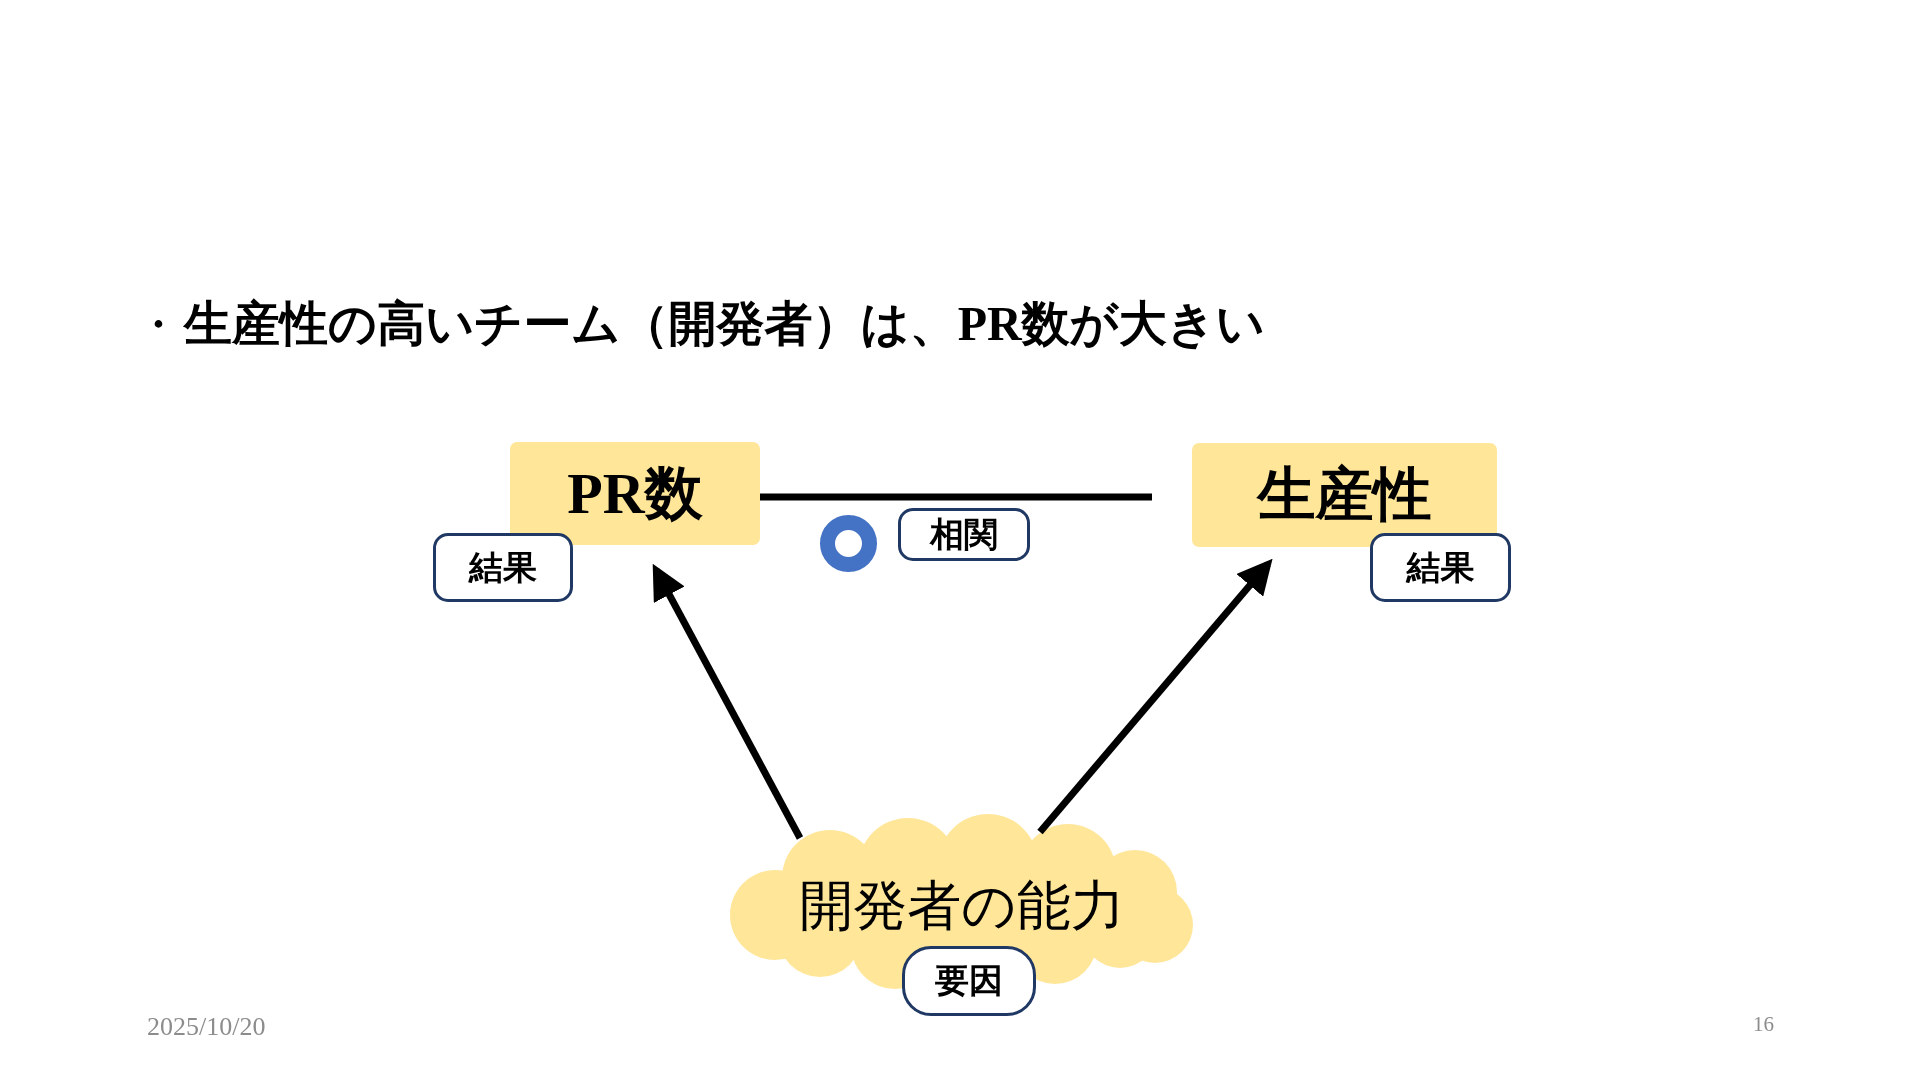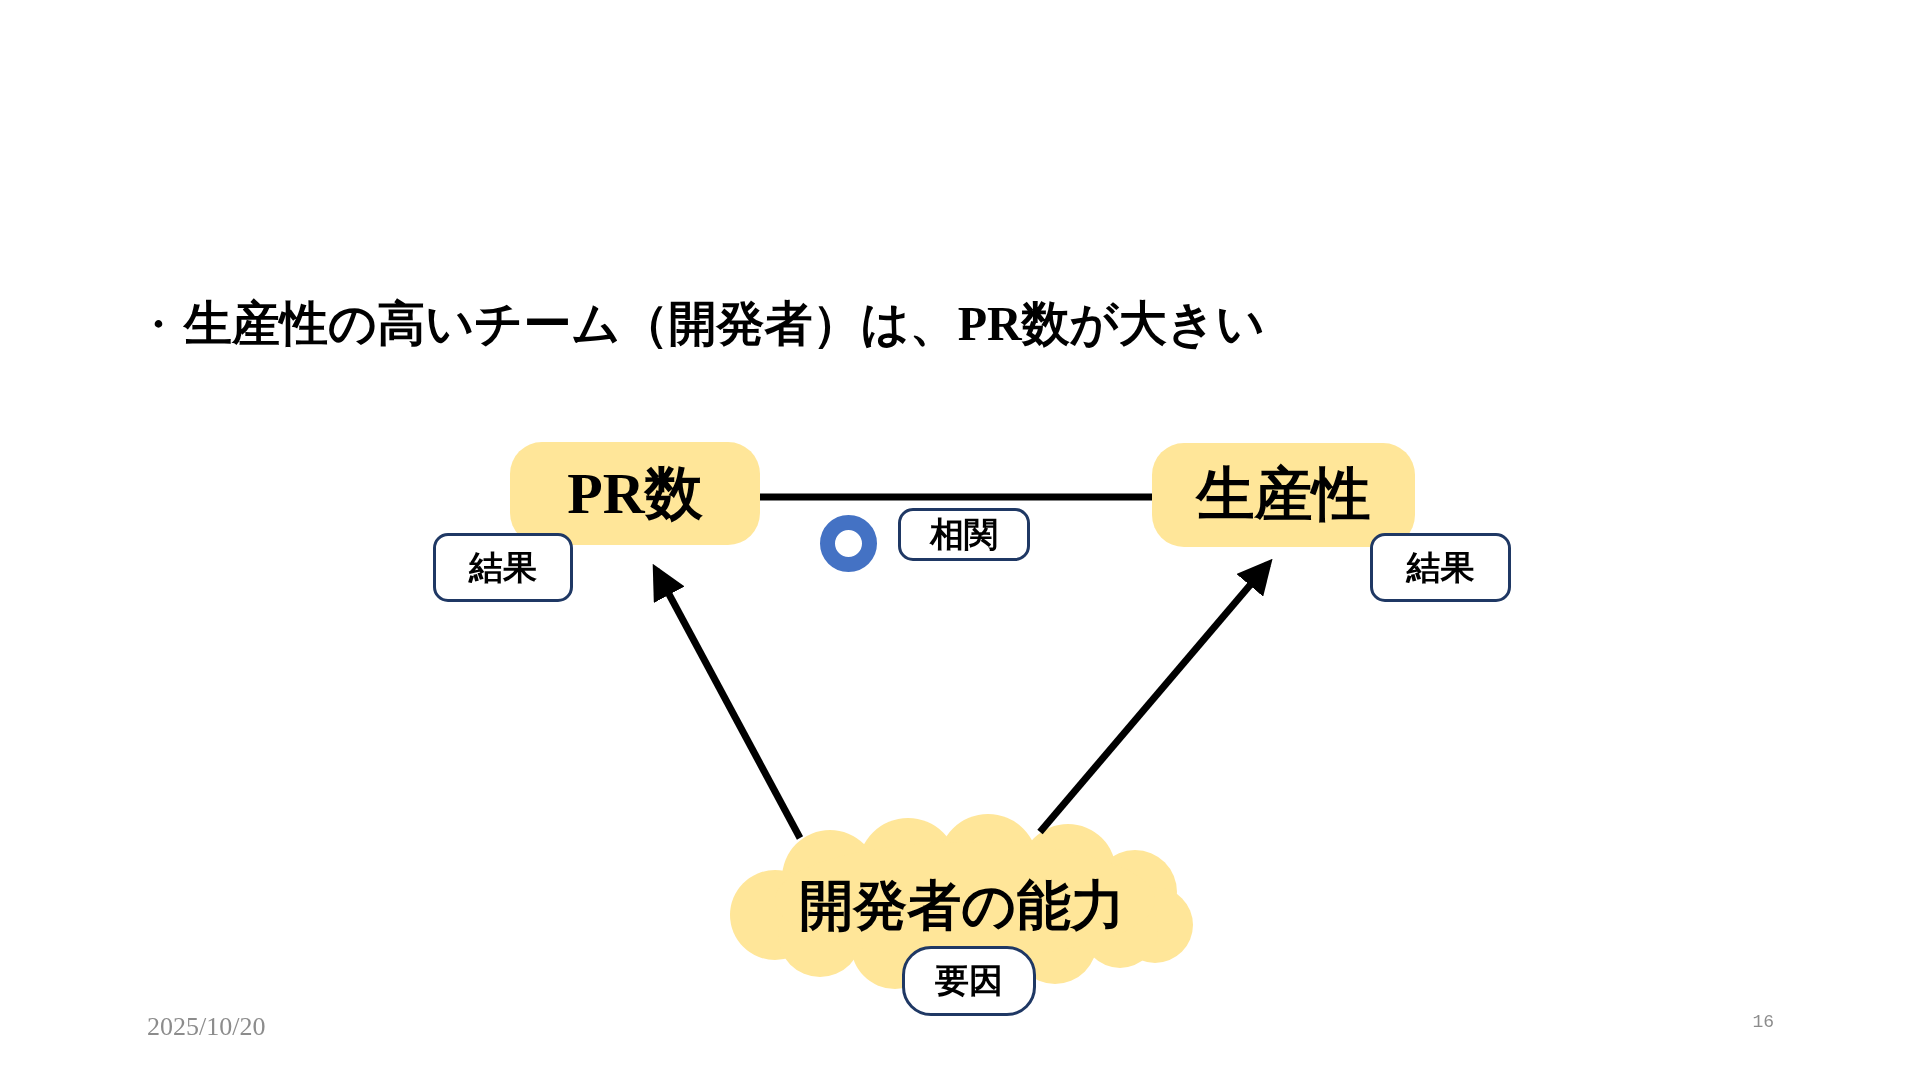--- a/index.html
+++ b/index.html
@@ -27,28 +27,28 @@
   }
   .bullet-line{
     position:absolute;left:138px;top:292px;
     font-size:48px;font-weight:700;color:var(--text);
     white-space:nowrap;display:flex;align-items:center;
   }
   .bullet-marker{font-size:40px;margin-right:6px;}
   .diagram-svg{position:absolute;left:0;top:0;width:1920px;height:1080px;}
   .node-box{
     position:absolute;background:var(--node_fill);
-    border-radius:32px;display:flex;align-items:center;justify-content:center;
+    border-radius:7px;display:flex;align-items:center;justify-content:center;
     font-size:58px;font-weight:700;color:var(--text);white-space:nowrap;
   }
   .node-pr{left:510px;top:442px;width:250px;height:103px;}
-  .node-productivity{left:1152px;top:443px;width:263px;height:104px;}
+  .node-productivity{left:1192px;top:443px;width:305px;height:104px;}
   .cloud-text{
     position:absolute;left:762px;top:870px;width:400px;
-    text-align:center;font-size:54px;font-weight:700;color:var(--text);white-space:nowrap;
+    text-align:center;font-size:54px;font-weight:400;color:var(--text);white-space:nowrap;
   }
   .label-box{
     position:absolute;background:#ffffff;
     border:3.5px solid var(--label_border);border-radius:15px;
     display:flex;align-items:center;justify-content:center;
     font-size:34px;font-weight:700;color:var(--text);
     box-sizing:border-box;white-space:nowrap;
   }
   .label-correlation{left:898px;top:508px;width:132px;height:53px;}
   .label-result-left{left:433px;top:533px;width:140px;height:69px;}
@@ -58,21 +58,21 @@
     position:absolute;left:820px;top:515px;width:57px;height:57px;
     box-sizing:border-box;border:15px solid var(--ring);border-radius:50%;
     background:#ffffff;
   }
   .footer-date{
     position:absolute;left:147px;top:1012px;
     font-size:26px;color:var(--footer_text);white-space:nowrap;
   }
   .footer-page{
     position:absolute;right:146px;top:1012px;
-    font-size:18px;color:var(--footer_text);white-space:nowrap;font-family:Liberation Mono, monospace;
+    font-size:21px;color:var(--footer_text);white-space:nowrap;
   }
 </style>
 </head>
 <body>
 
 <div class="slide">
 
   <svg class="diagram-svg" viewBox="0 0 1920 1080">
     <defs>
       <marker id="arrowhead" viewBox="0 0 10 10" refX="8" refY="5" markerWidth="5" markerHeight="5" orient="auto-start-reverse">

